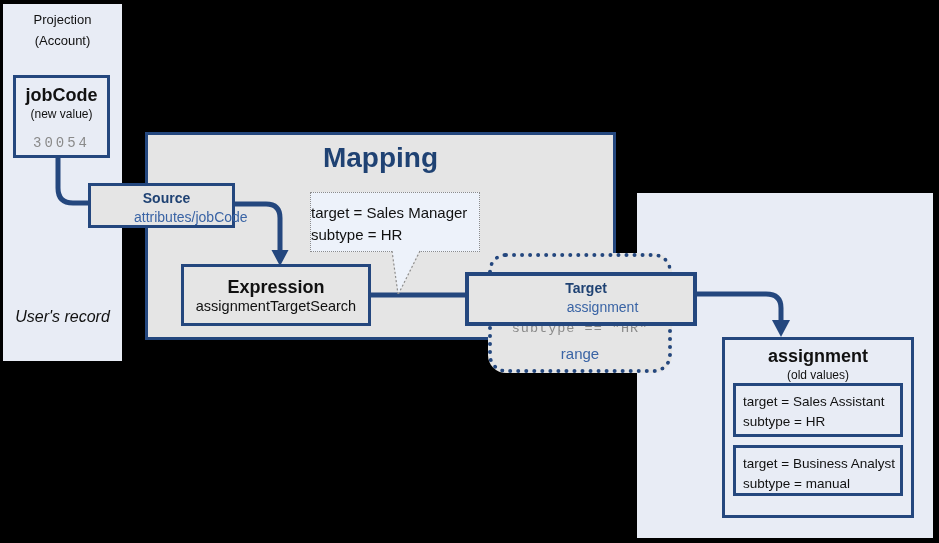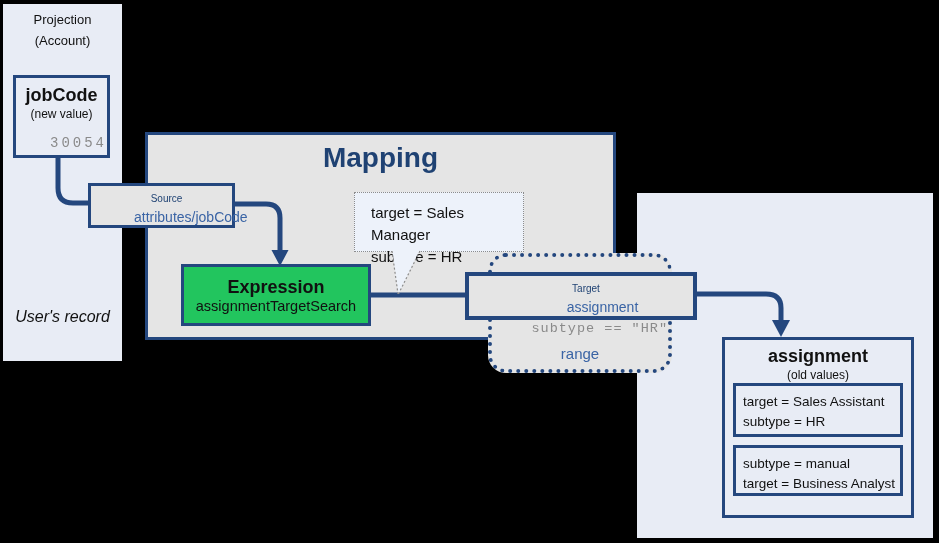--- a/index.html
+++ b/index.html
@@ -19,23 +19,23 @@
     font-family:"Liberation Sans",sans-serif;overflow:hidden;
     -webkit-font-smoothing:antialiased;
   }
   .abs{position:absolute;box-sizing:border-box;}
   .panel{background:var(--panel);}
   .ctr{text-align:center;}
   .panel-title{font-size:13px;line-height:21px;color:var(--ink);}
   .box{border:3px solid var(--navy);}
   .b-title{font-size:18px;font-weight:bold;color:var(--ink);line-height:19px;text-align:center;}
   .b-sub{font-size:12px;color:var(--ink);line-height:19px;}
-  .navy-title{font-size:10px;font-weight:normal;color:var(--navytxt);line-height:19px;padding-left:10px;}
+  .navy-title{font-size:14px;font-weight:bold;color:var(--navytxt);line-height:19px;padding-left:10px;}
   .blue-sub{font-size:14px;color:var(--blue);line-height:19px;padding-left:43px;}
-  .mono{font-family:"Liberation Mono","DejaVu Sans Mono",monospace;text-align:right;}
+  .mono{font-family:"Liberation Mono","DejaVu Sans Mono",monospace;}
   svg{display:block;}
 </style>
 </head>
 <body>
 
 <div id="stage">
 
   <div class="abs panel" style="left:3px;top:4px;width:119px;height:357px;"></div>
 
   <div class="abs ctr panel-title" style="left:3px;top:9px;width:119px;z-index:2;">
@@ -72,48 +72,48 @@
   <div class="abs" style="left:488px;top:253px;width:184px;height:120px;background:var(--map);border:4px dotted var(--navy);border-radius:18px;z-index:3;">
     <div class="abs ctr mono" style="left:0;bottom:33px;width:100%;font-size:13.5px;color:var(--graytxt);letter-spacing:1px;">subtype == "HR"</div>
     <div class="abs ctr" style="left:0;bottom:7px;width:100%;font-size:15px;color:var(--blue);">range</div>
   </div>
 
   <div class="abs box ctr" style="left:88px;top:183px;width:147px;height:45px;background:var(--map);padding-top:3px;z-index:4;">
     <div class="navy-title">Source</div>
     <div class="blue-sub">attributes/jobCode</div>
   </div>
 
-  <div class="abs box ctr" style="left:181px;top:264px;width:190px;height:62px;background:#22c55e;padding-top:11px;z-index:4;">
+  <div class="abs box ctr" style="left:181px;top:264px;width:190px;height:62px;background:#e5e5e5;padding-top:11px;z-index:4;">
     <div class="b-title">Expression</div>
     <div class="b-sub" style="font-size:14.5px;">assignmentTargetSearch</div>
   </div>
 
-  <div class="abs" style="left:310px;top:192px;width:170px;height:60px;background:var(--bubble);border:1px dotted #8c8c8c;padding:9px 0 0 16px;font-size:15px;line-height:22px;color:var(--ink);z-index:3;margin-left:44px;">
+  <div class="abs" style="left:310px;top:192px;width:170px;height:60px;background:var(--bubble);border:1px dotted #8c8c8c;padding:9px 0 0 0;font-size:15px;line-height:22px;color:var(--ink);z-index:3;">
     <div>target = Sales Manager</div>
     <div>subtype = HR</div>
   </div>
   <svg class="abs" style="left:385px;top:245px;z-index:4;pointer-events:none;" width="45" height="55" viewBox="0 0 45 55">
     <polygon points="7,4 35,4 13.5,49" fill="#edf2fa"></polygon>
     <line x1="7" y1="6" x2="13" y2="49" stroke="#8c8c8c" stroke-width="1.2" stroke-dasharray="2,2.2"></line>
     <line x1="35" y1="6" x2="13.5" y2="49" stroke="#8c8c8c" stroke-width="1.2" stroke-dasharray="2,2.2"></line>
   </svg>
 
-  <div class="abs ctr" style="left:465px;top:272px;width:232px;height:48px;background:var(--map);border:4px solid var(--navy);padding-top:3px;z-index:4;">
+  <div class="abs ctr" style="left:465px;top:272px;width:232px;height:54px;background:var(--map);border:4px solid var(--navy);padding-top:3px;z-index:4;">
     <div class="navy-title">Target</div>
     <div class="blue-sub">assignment</div>
   </div>
 
   <div class="abs box ctr" style="left:722px;top:337px;width:192px;height:181px;background:var(--panel);padding-top:7px;z-index:4;">
     <div class="b-title">assignment</div>
     <div class="b-sub">(old values)</div>
   </div>
 
   <div class="abs box" style="left:733px;top:383px;width:170px;height:54px;background:var(--panel);padding:6px 0 0 7px;font-size:13.5px;line-height:20px;color:var(--ink);z-index:5;">
     <div>target = Sales Assistant</div>
     <div>subtype = HR</div>
   </div>
 
   <div class="abs box" style="left:733px;top:445px;width:170px;height:51px;background:var(--panel);padding:6px 0 0 7px;font-size:13.5px;line-height:20px;color:var(--ink);z-index:5;">
+    <div>target = Business Analyst</div>
     <div>subtype = manual</div>
-    <div>target = Business Analyst</div>
   </div>
 
 </div>
 
 </body></html>

